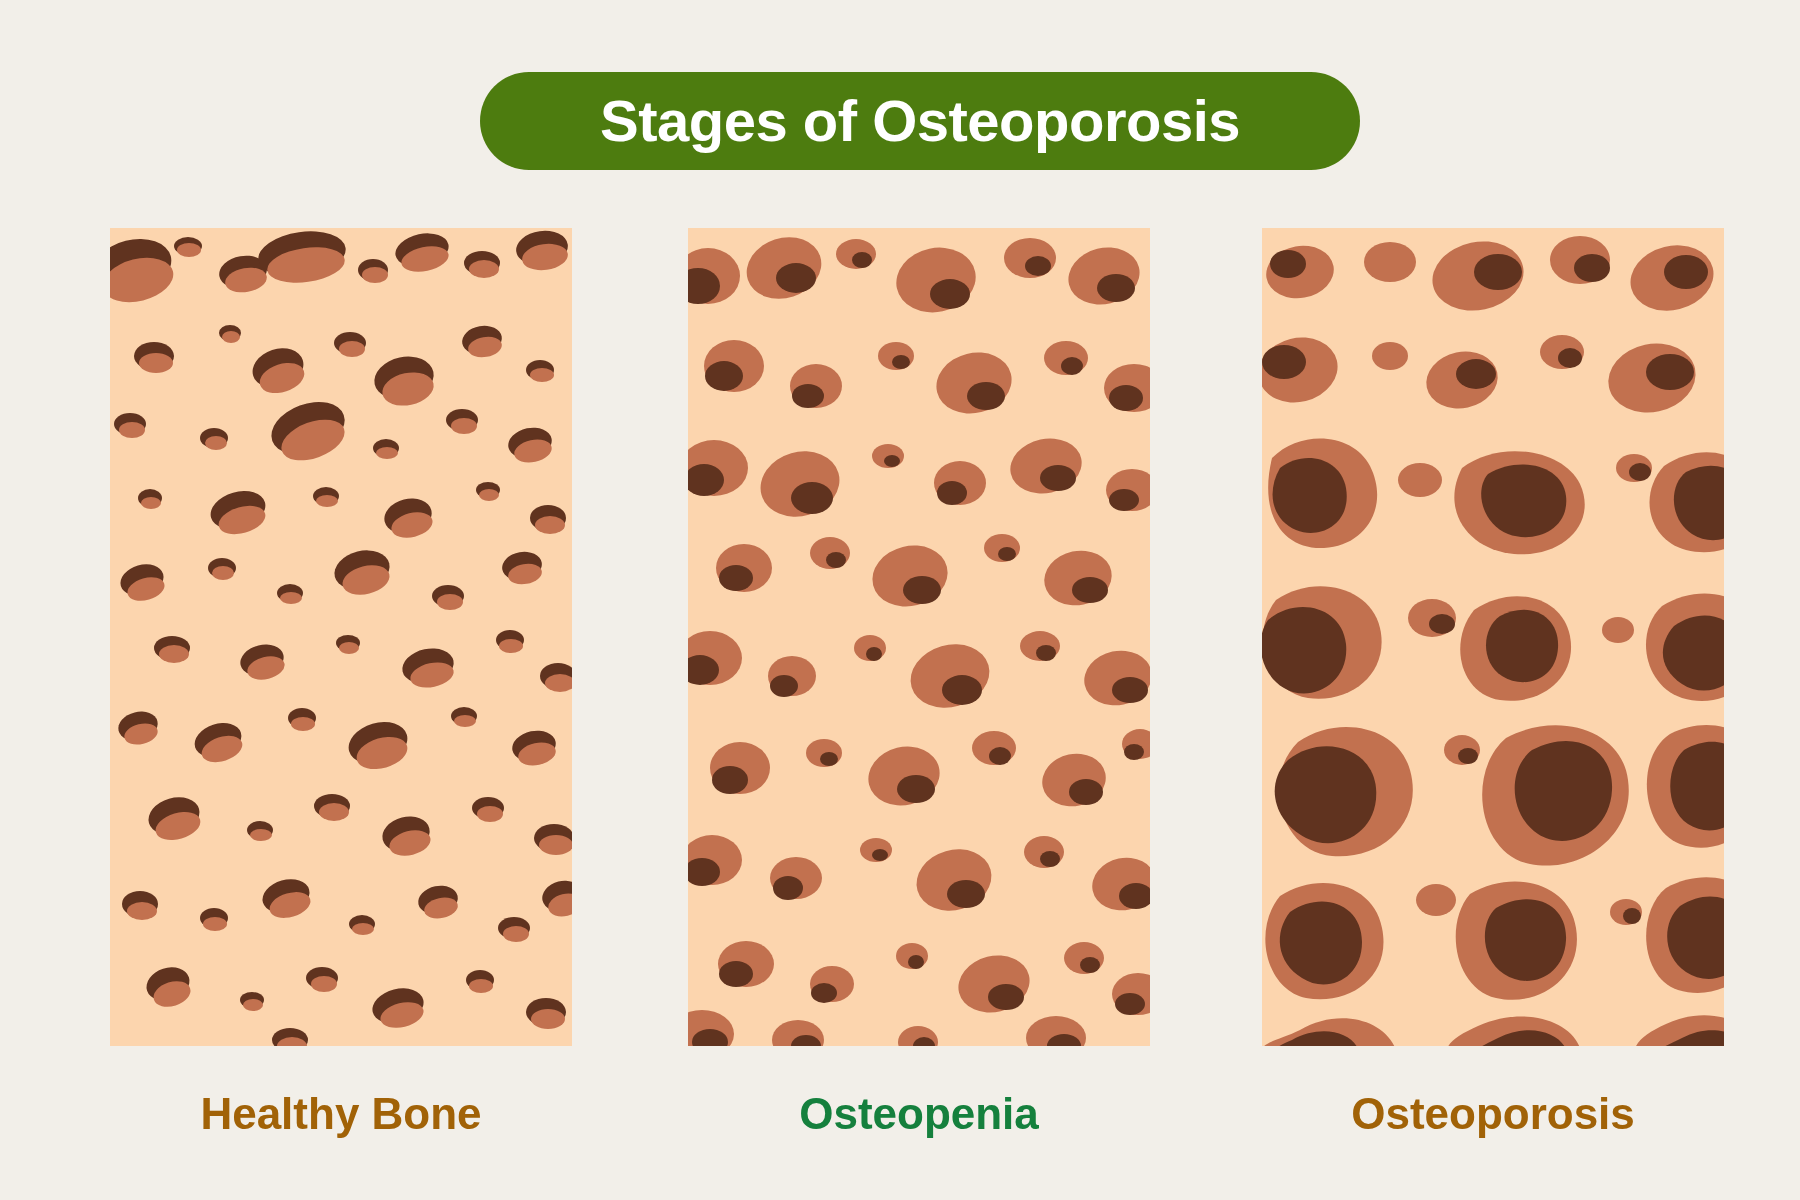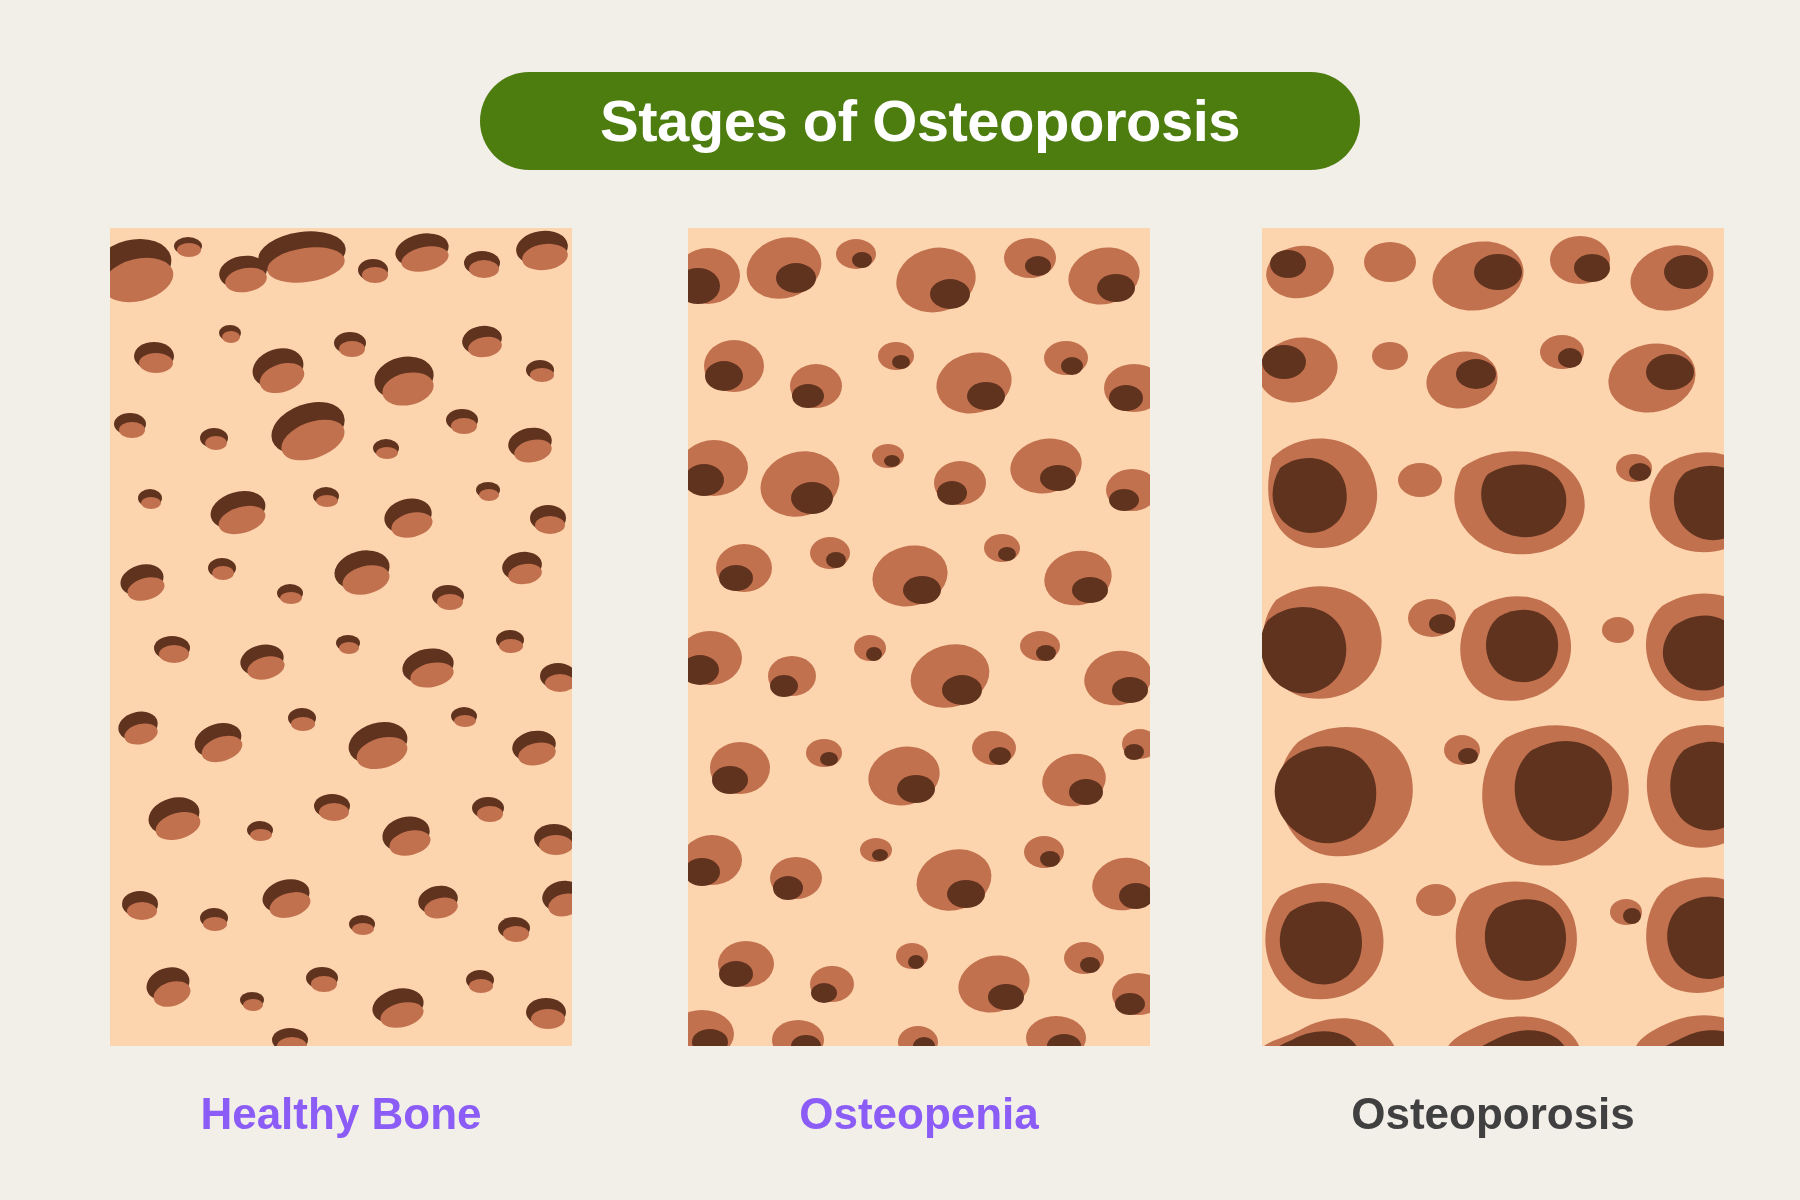--- a/index.html
+++ b/index.html
@@ -365,21 +365,21 @@
               <ellipse cx="436" cy="784" rx="20" ry="14" fill="#60331f"></ellipse>
               <ellipse cx="438" cy="791" rx="17" ry="10" fill="#c2714f"></ellipse>
             </g>
           <g>
               <ellipse cx="180" cy="812" rx="18" ry="12" fill="#60331f"></ellipse>
               <ellipse cx="182" cy="818" rx="15" ry="9" fill="#c2714f"></ellipse>
             </g>
         </g>
       </svg>
     </div>
-    <div class="stage-label" style="color: #8b5cf6;">Healthy Bone</div>
+    <div class="stage-label" style="color: #a16207;">Healthy Bone</div>
   </div>
 
   <div class="stage-column col-1">
     <div class="bone-panel" style="background: rgb(252, 213, 174);">
       <svg viewBox="0 0 462 818" xmlns="http://www.w3.org/2000/svg" aria-hidden="true">
         <defs>
           <clipPath id="clipP">
               <rect x="0" y="0" width="462" height="818"></rect>
             </clipPath>
         </defs>
@@ -594,21 +594,21 @@
               <ellipse cx="230" cy="814" rx="20" ry="16" fill="#c2714f"></ellipse>
               <ellipse cx="236" cy="818" rx="11" ry="9" fill="#60331f"></ellipse>
             </g>
           <g>
               <ellipse cx="368" cy="810" rx="30" ry="22" fill="#c2714f"></ellipse>
               <ellipse cx="376" cy="818" rx="17" ry="12" fill="#60331f"></ellipse>
             </g>
         </g>
       </svg>
     </div>
-    <div class="stage-label" style="color: #8b5cf6;">Osteopenia</div>
+    <div class="stage-label" style="color: #15803d;">Osteopenia</div>
   </div>
 
   <div class="stage-column col-2">
     <div class="bone-panel" style="background: rgb(252, 213, 174);">
       <svg viewBox="0 0 462 818" xmlns="http://www.w3.org/2000/svg" aria-hidden="true">
         <defs>
           <clipPath id="clipO">
               <rect x="0" y="0" width="462" height="818"></rect>
             </clipPath>
         </defs>
@@ -740,16 +740,16 @@
             <path d="M 216 798 C 264 776 318 794 320 830 L 184 830 C 182 816 194 808 216 798 Z" fill="#c2714f"></path>
             <path d="M 236 810 C 272 792 306 808 306 830 L 210 830 C 210 822 220 818 236 810 Z" fill="#60331f"></path>
           </g>
           <g>
             <path d="M 404 796 C 450 774 500 796 500 830 L 372 830 C 370 816 382 806 404 796 Z" fill="#c2714f"></path>
             <path d="M 420 810 C 454 792 488 808 488 830 L 392 830 C 392 822 404 818 420 810 Z" fill="#60331f"></path>
           </g>
         </g>
       </svg>
     </div>
-    <div class="stage-label" style="color: #404040;">Osteoporosis</div>
+    <div class="stage-label" style="color: #a16207;">Osteoporosis</div>
   </div>
 
 </div>
 
 </body></html>

